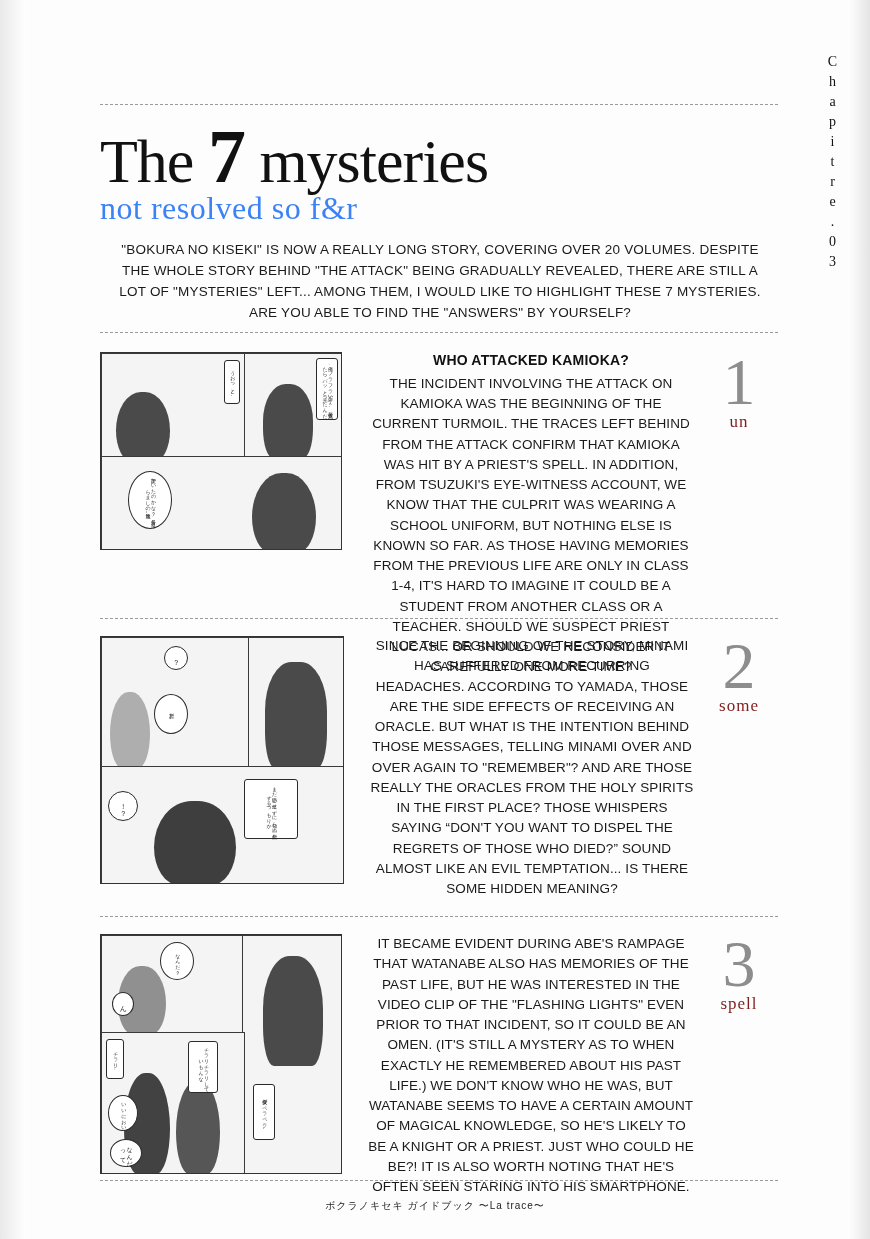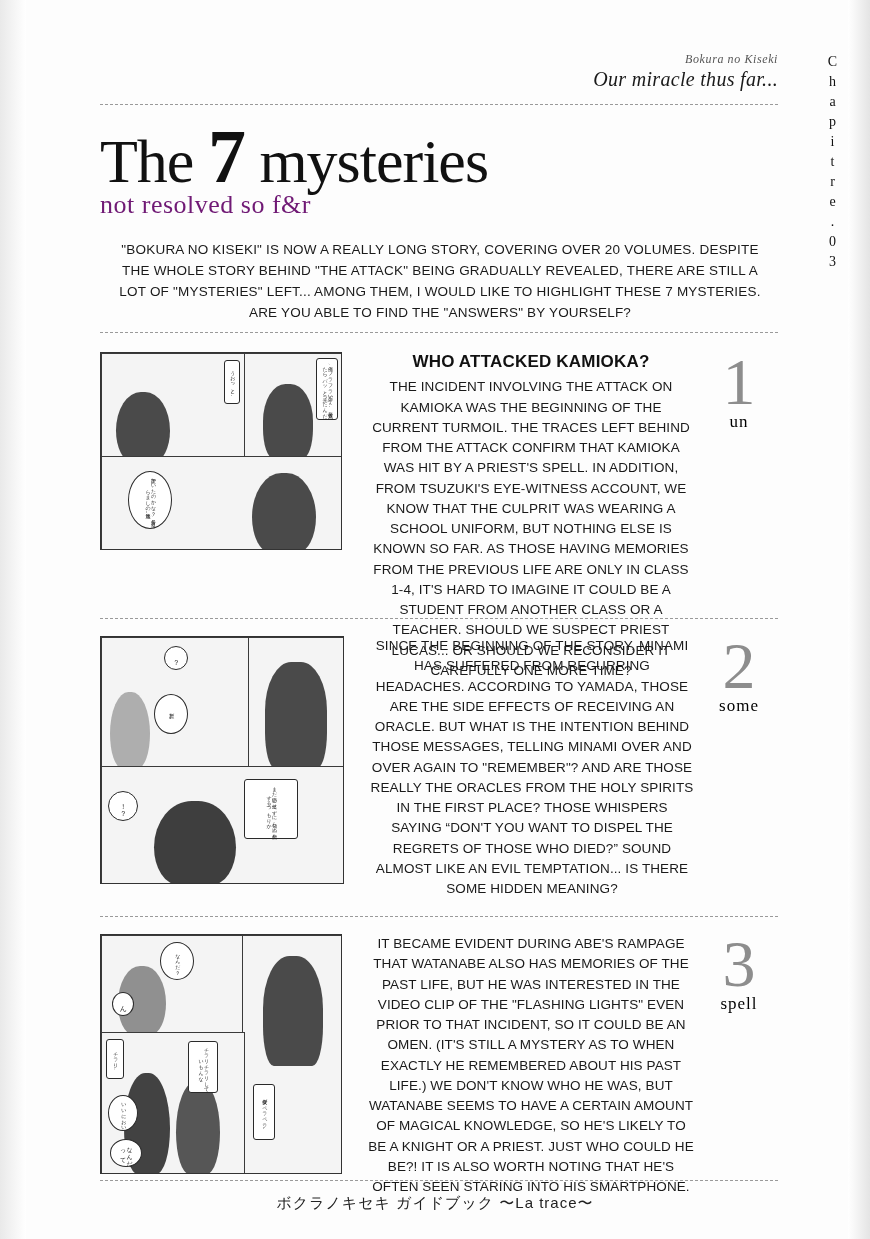--- a/index.html
+++ b/index.html
@@ -96,22 +96,22 @@
     letter-spacing: -1px;
     color: #111;
     white-space: nowrap;
   }
   .title-main .big-num {
     font-size: 76px;
     font-weight: bold;
   }
   .title-sub {
     font-family: "Liberation Serif", serif;
-    font-size: 26px;
-    color: #701a75;
+    font-size: 32px;
+    color: #3b82f6;
     margin-top: -4px;
     letter-spacing: 0.5px;
   }
 
   
   .intro {
     position: absolute;
     top: 240px;
     left: 118px;
     right: 108px;
@@ -188,21 +188,21 @@
     border-radius: 3px;
     writing-mode: vertical-rl;
   }
 
   .text-col {
     flex: 1 1 auto;
     padding: 0 6px 0 26px;
     text-align: center;
   }
   .mystery-title {
-    font-size: 17px;
+    font-size: 14px;
     font-weight: bold;
     letter-spacing: 0.2px;
     text-transform: uppercase;
     color: #111;
     margin-bottom: 5px;
     line-height: 1.2;
   }
   .mystery-body {
     font-size: 13.5px;
     line-height: 1.5;
@@ -218,56 +218,52 @@
   .num-digit {
     font-family: "Liberation Serif", serif;
     font-size: 66px;
     line-height: 0.85;
     color: #8d8d8d;
     font-weight: normal;
   }
   .num-word {
     font-family: "Liberation Serif", serif;
     font-size: 17px;
-    color: #000000;
+    color: #7f1d1d;
     letter-spacing: 1px;
     margin-top: 2px;
   }
 
   
   .footer {
     position: absolute;
     bottom: 26px;
     left: 0;
     right: 0;
     text-align: center;
-    font-size: 15px;
+    font-size: 10px;
     letter-spacing: 1px;
     color: #222;
   }
   .footer-rule {
     position: absolute;
     bottom: 58px;
     left: 100px;
     right: 92px;
     height: 0;
     border-top: 1px dashed #9a9a9a;
   }
 </style>
 </head>
 <body>
 
 <div class="page">
 
   <div class="chapter-label">Chapitre.03</div>
 
-  <div class="header">
-    <div class="series-name">Bokura no Kiseki</div>
-    <div class="tagline">Our miracle thus far...</div>
-  </div>
   <div class="header-rule"></div>
 
   <div class="title-block">
     <div class="title-main">
       <span>The</span>
       <span class="big-num">7</span>
       <span>mysteries</span>
     </div>
     <div class="title-sub">not resolved so f&amp;r</div>
   </div>

